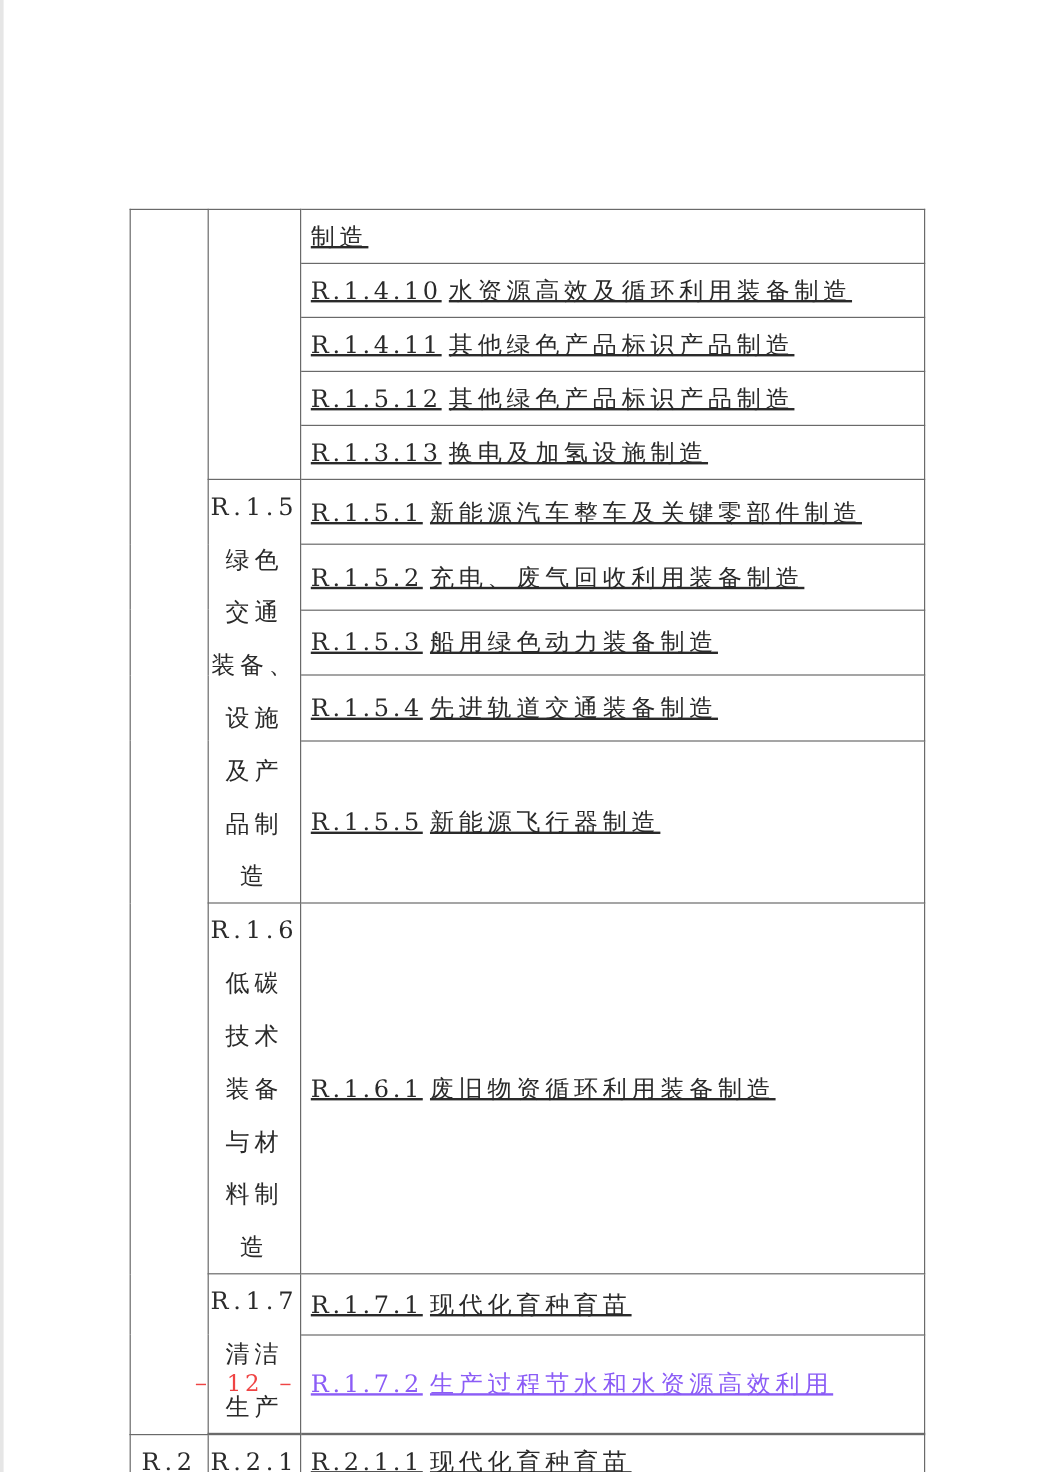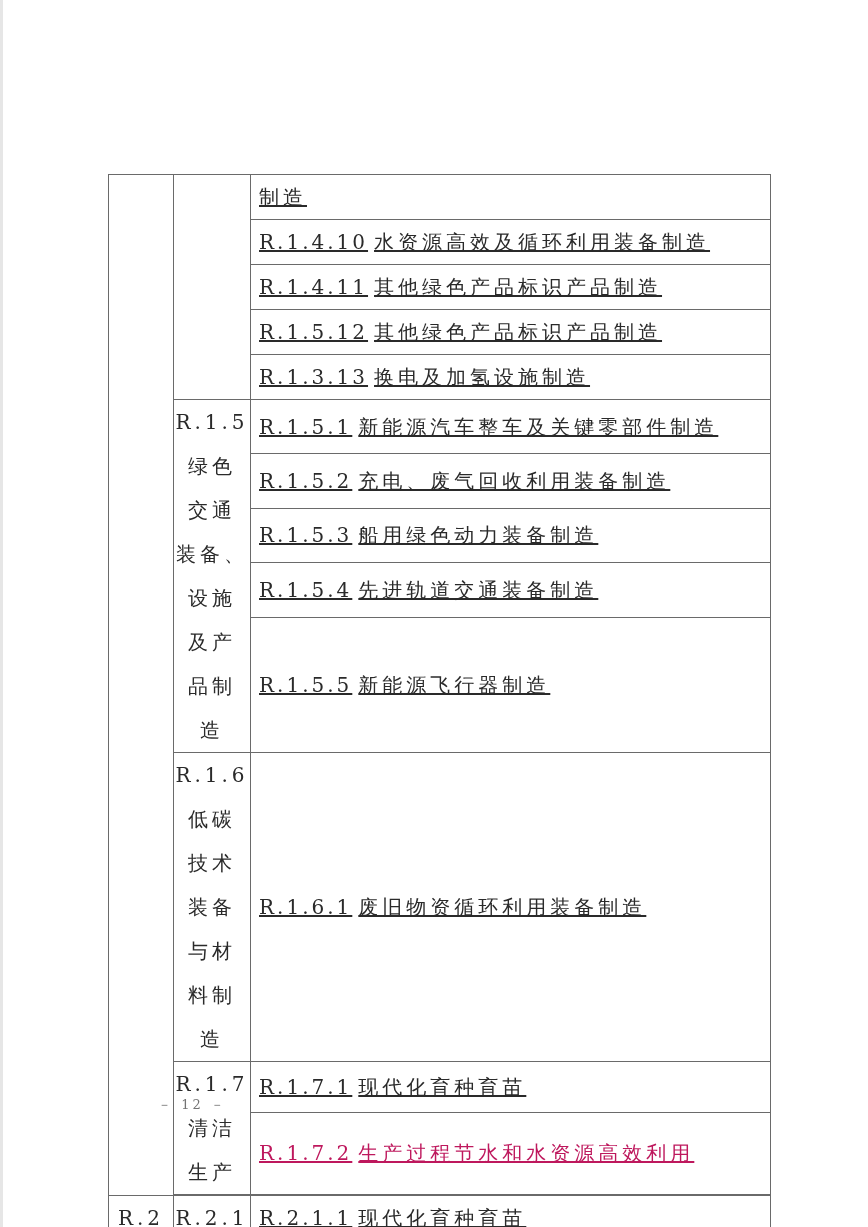--- a/index.html
+++ b/index.html
@@ -15,23 +15,23 @@
   table.doc td {
     border:1.2px solid #6a6a6a; padding:0; vertical-align:middle;
     font-size:20px; line-height:44px; letter-spacing:4px;
   }
   td.c1 { width:64px; text-align:center; letter-spacing:1px; }
   td.c2 { width:76px; text-align:center; letter-spacing:2px; }
   td.c3 { padding-left:8px !important; white-space:nowrap;text-decoration:underline; }
   .vtext { line-height:37px; letter-spacing:4px; padding-top:4px; padding-bottom:4px; }
   .vtext span { display:block; }
   .code { letter-spacing:3px; margin-right:6px;text-align:center; }
-  .faded { color:#be185d;margin-top:36px; }
+  .faded { color:#8b5cf6;margin-top:36px; }
   .page-num {
-    position:absolute; left:158px; top:1096px; font-size:13px; color:#737373; letter-spacing:3px;
+    position:absolute; left:158px; top:1140px; font-size:19px; color:#ef4444; letter-spacing:3px;
   }
 </style>
 </head>
 <body>
 
 <div class="left-shadow"></div>
 
 <table class="doc">
 
   <tbody>

